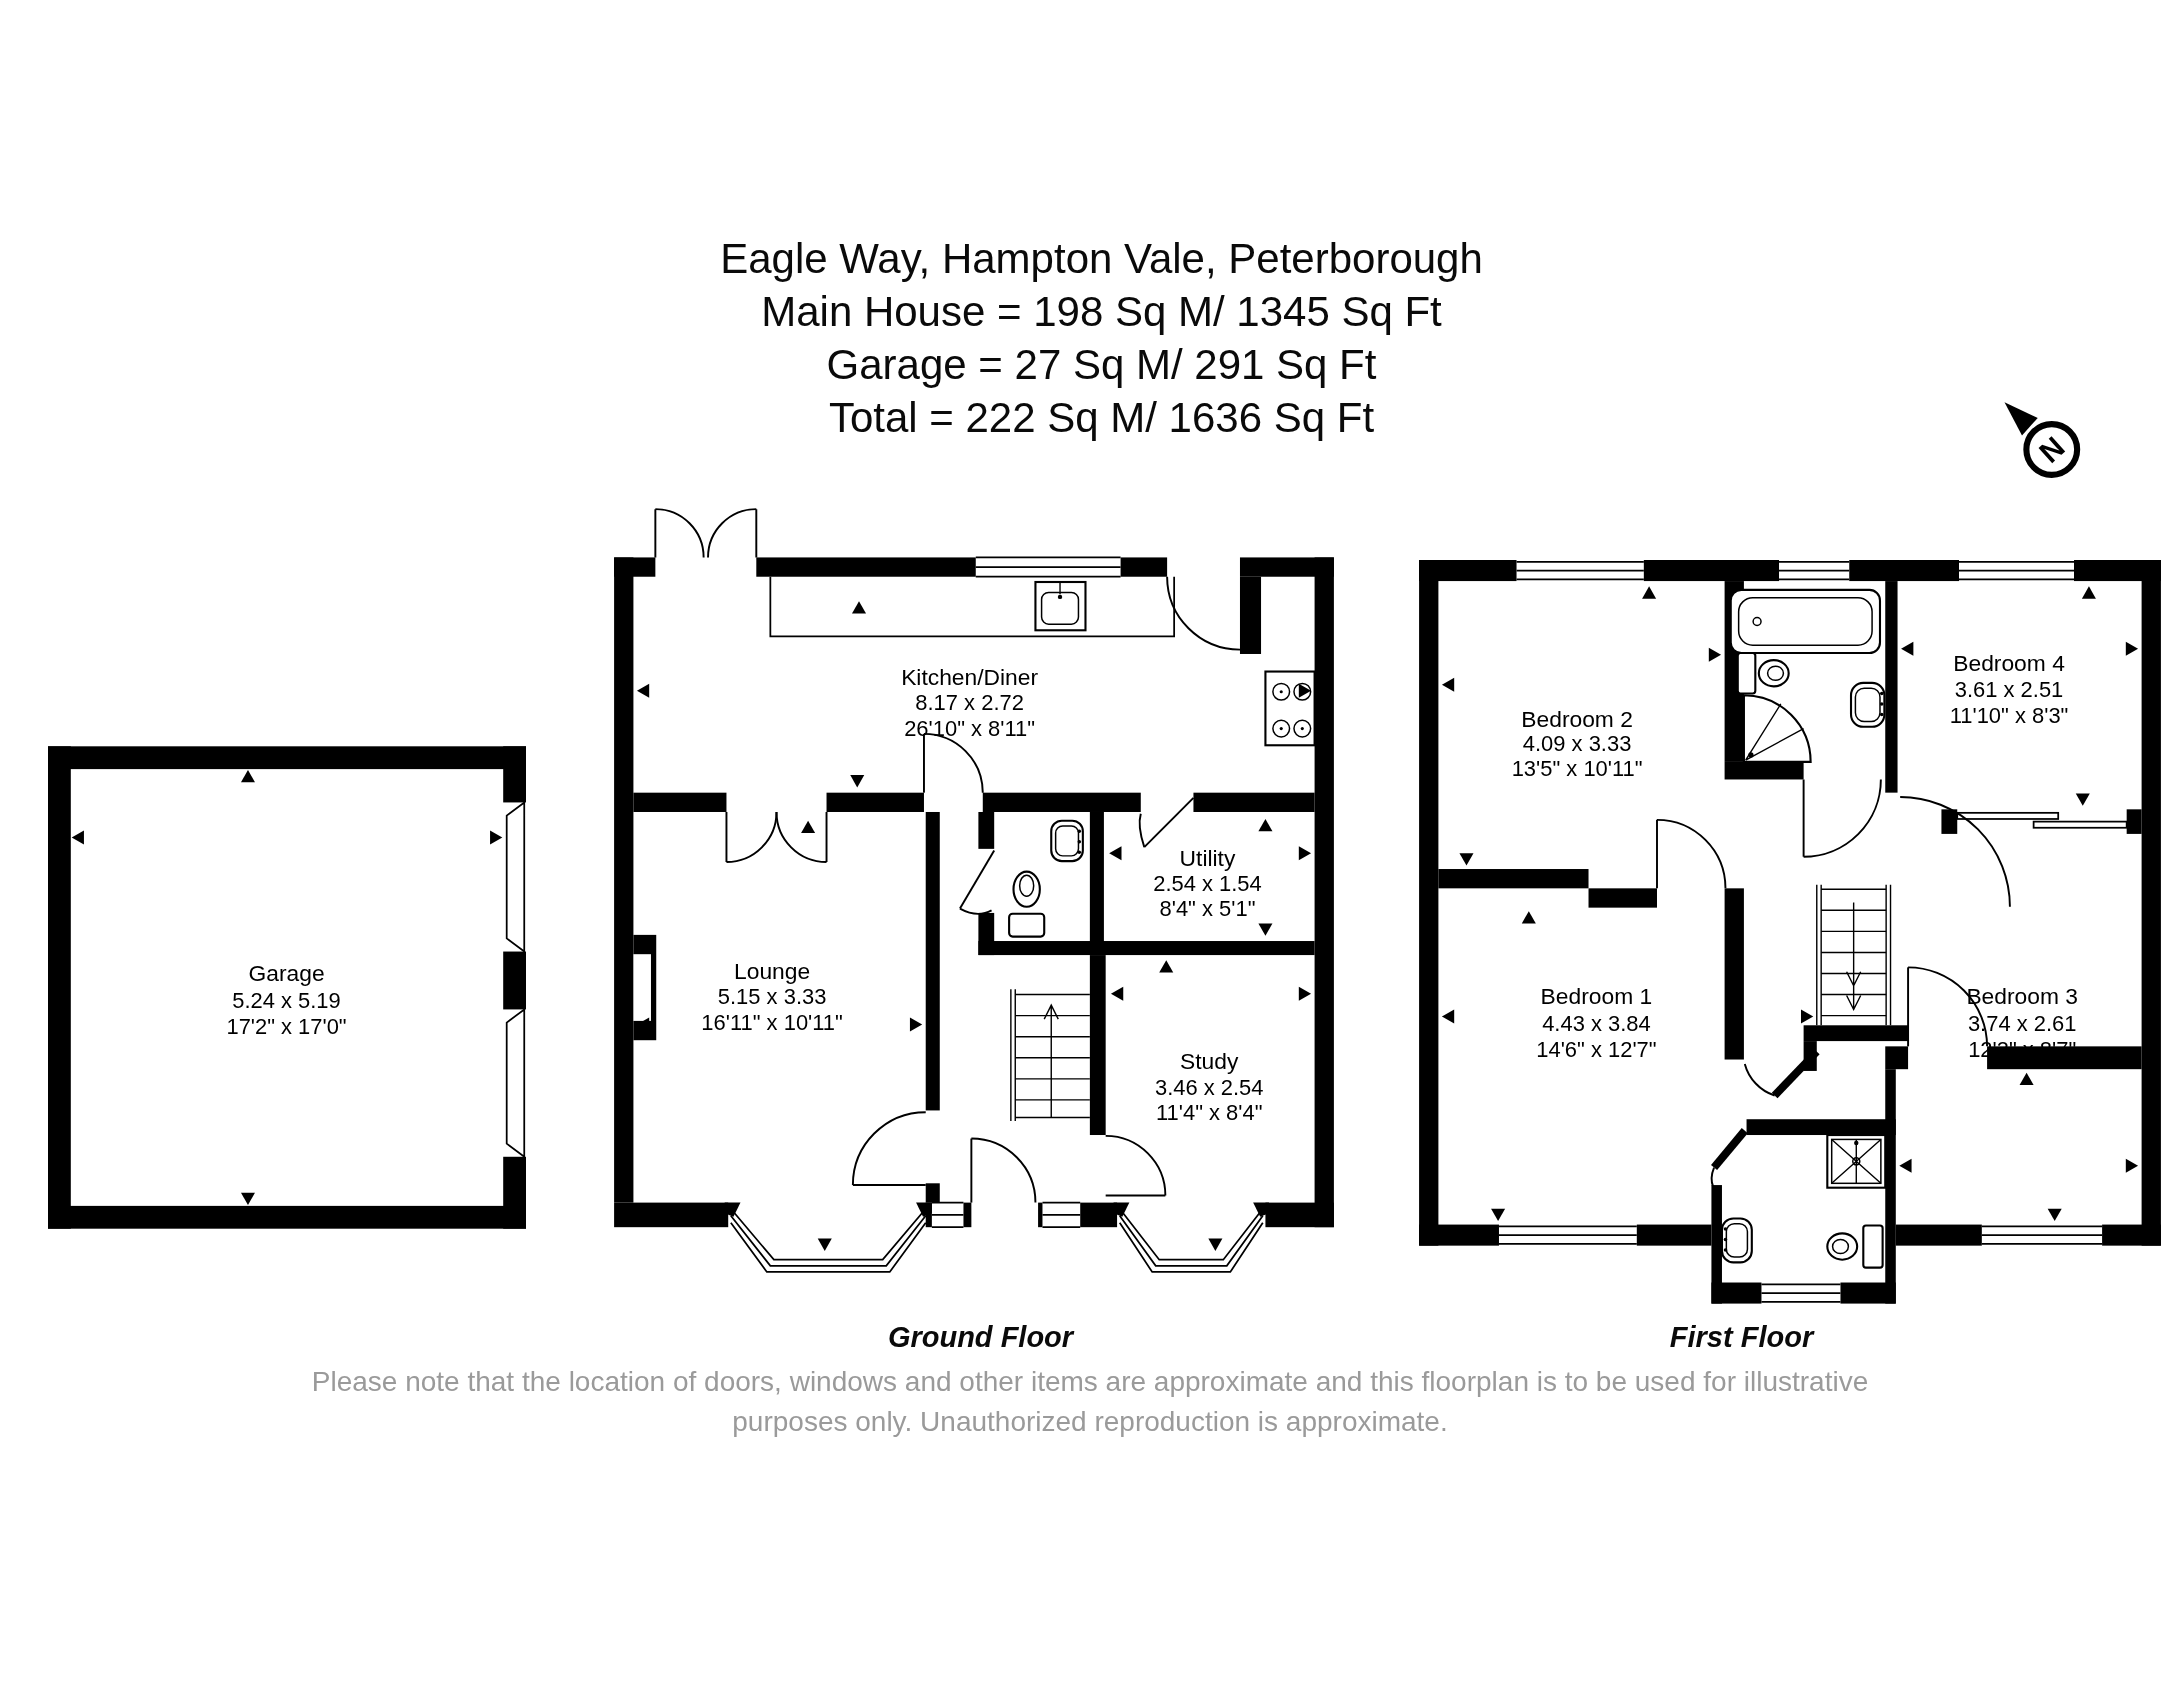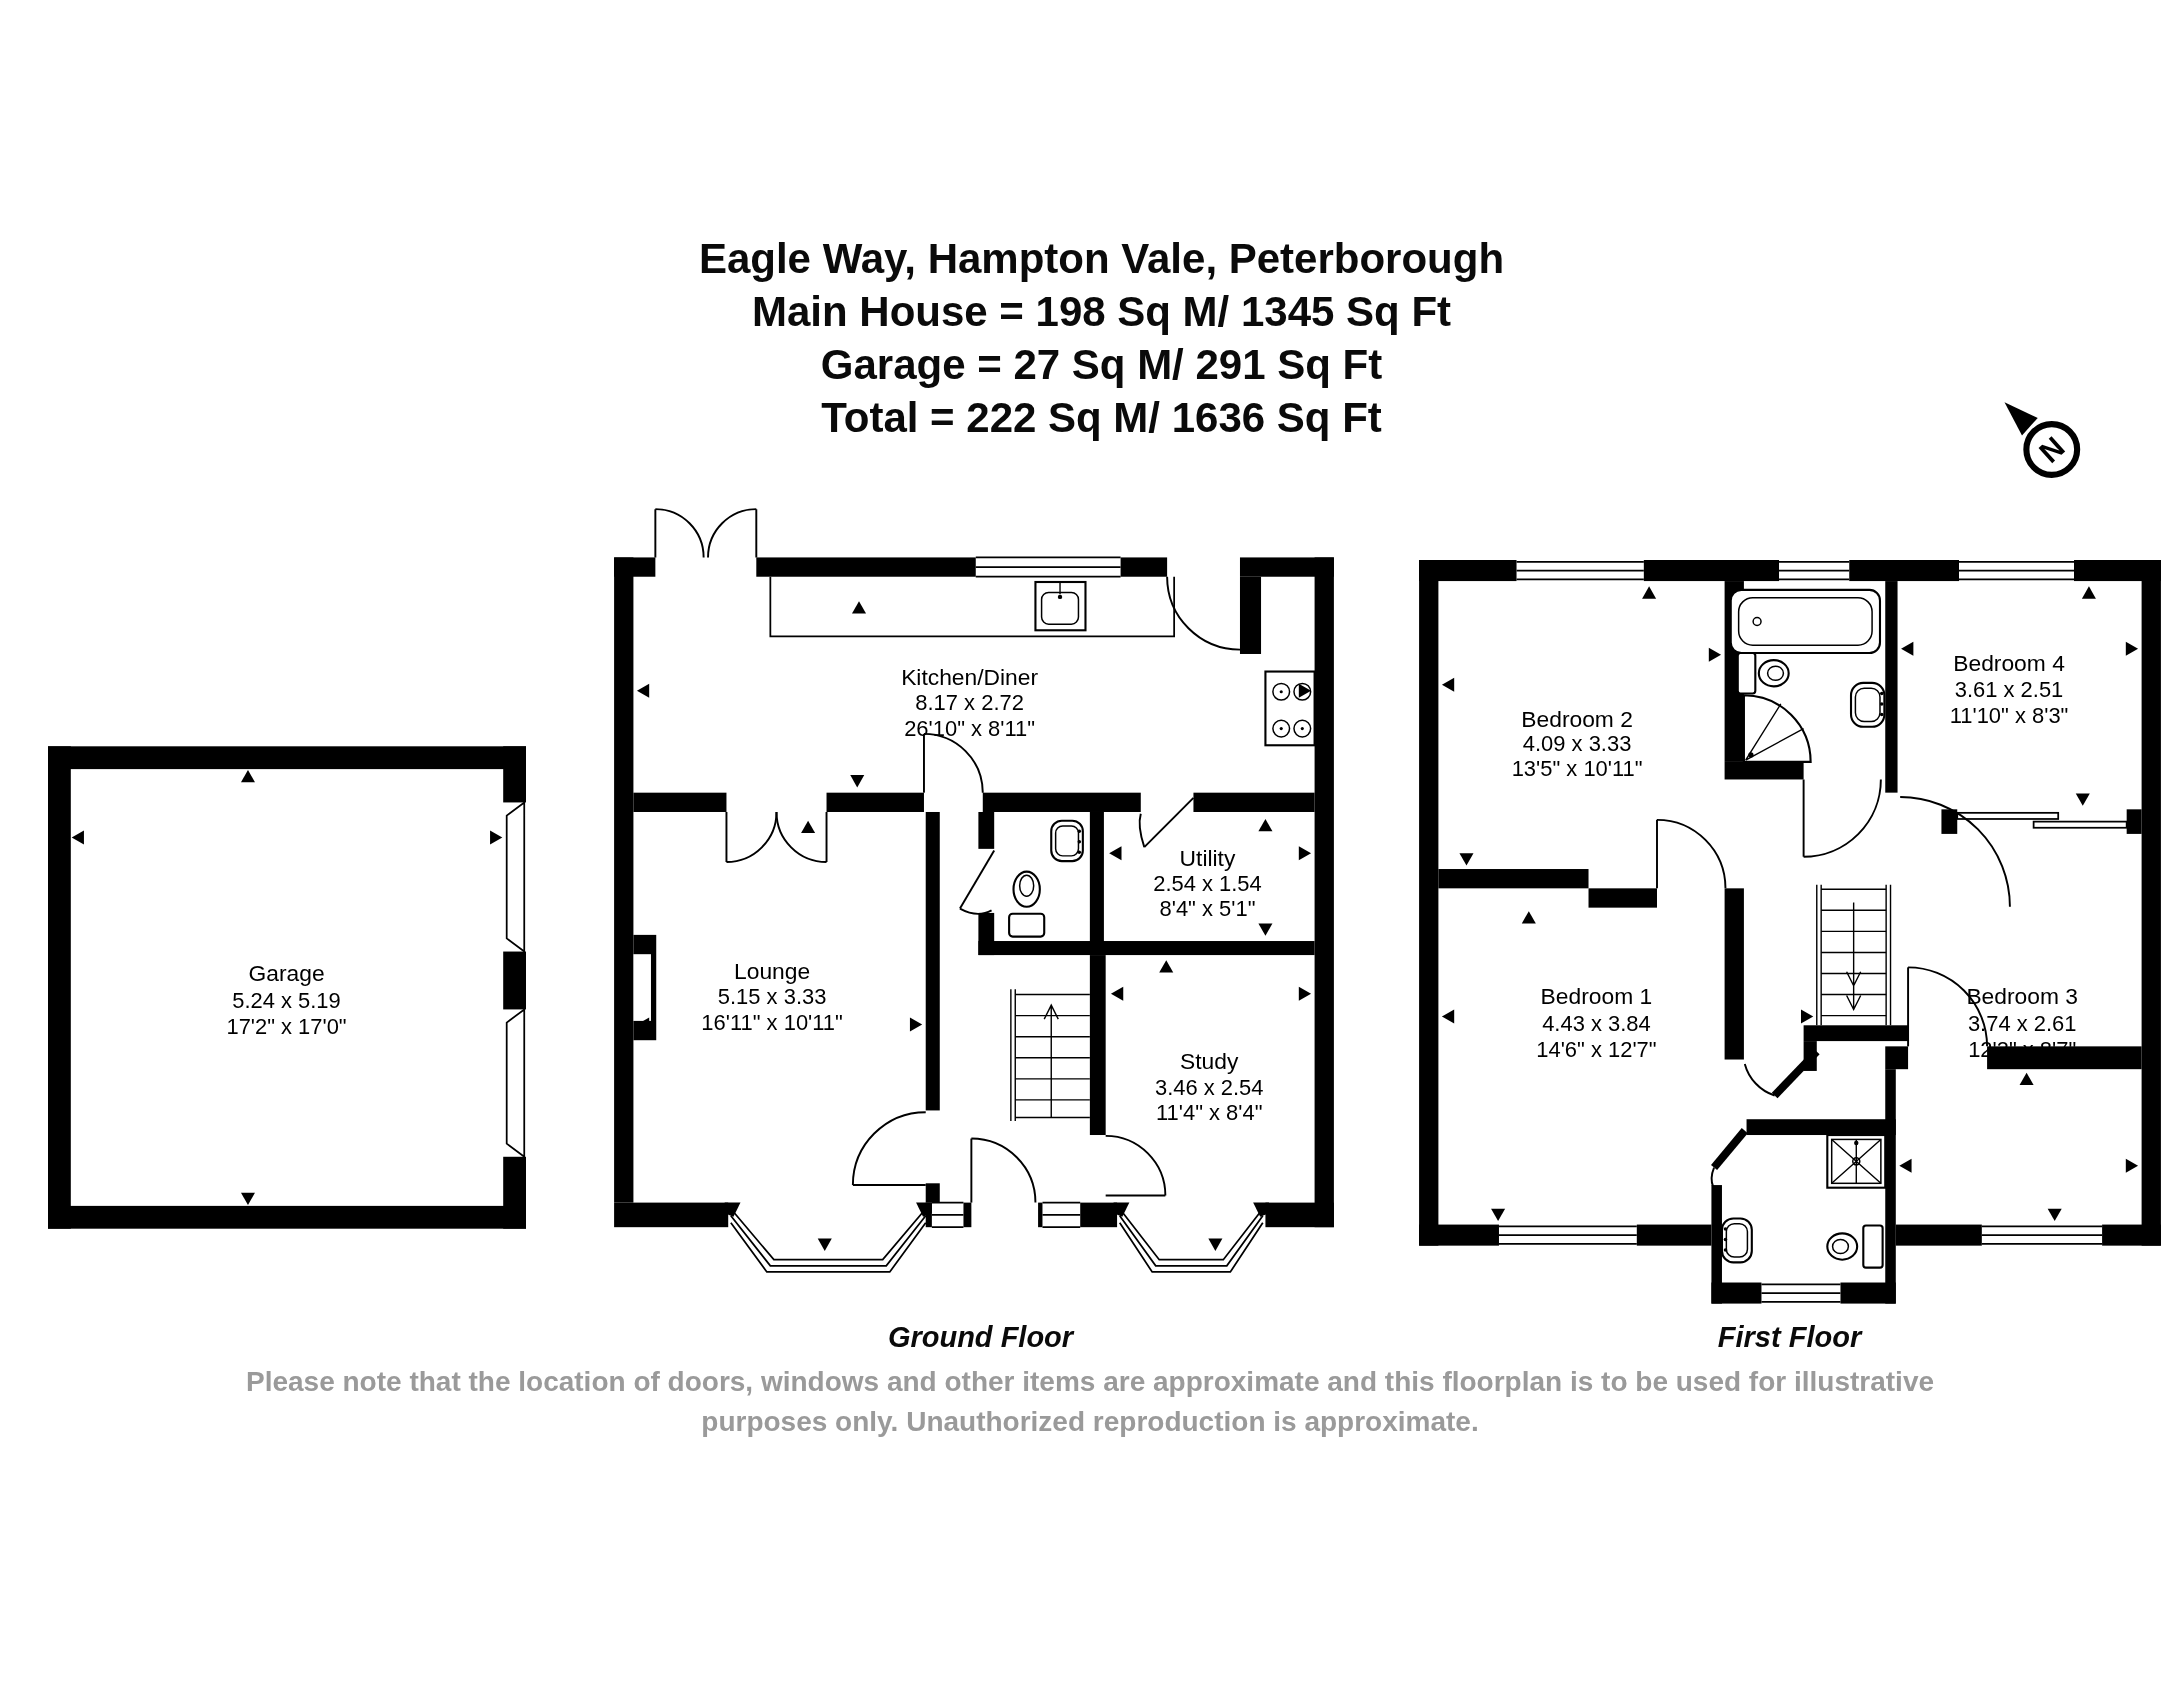--- a/index.html
+++ b/index.html
@@ -1,18 +1,18 @@
 <!DOCTYPE html>
 <html style="font-size:14px"><head>
 <meta charset="utf-8">
 <style>
   html,body{margin:0;padding:0;background:#fff;}
   #page{position:relative;width:2180px;height:1685px;background:#fff;overflow:hidden;
         font-family:"Liberation Sans", sans-serif;color:#000;}
-  .abs{position:absolute;font-weight:bold;}
+  .abs{position:absolute;}
   #title-block{left:518px;top:232px;width:1167px;text-align:center;
                font-size:42px;line-height:53px;color:#0a0a0a;letter-spacing:0px;}
   .plan-svg{position:absolute;}
   svg text{font-family:"Liberation Sans", sans-serif;font-size:25px;fill:#000;}
   .room-name{font-size:26px;}
   .floor-label{position:absolute;width:351px;text-align:center;font-size:29px;font-weight:bold;color:#0a0a0a;font-style:italic;}
   #disclaimer{left:212px;top:1362px;width:1756px;text-align:center;
               font-size:28px;line-height:40px;color:#9a9a9a;}
   .wall{fill:#000;stroke:none;}
   .thin{fill:none;stroke:#000;stroke-width:2;}
@@ -343,21 +343,21 @@
     <text x="672" y="186" text-anchor="middle">11'10" x 8'3"</text>
     <text x="202" y="506" text-anchor="middle" class="room-name">Bedroom 1</text>
     <text x="202" y="536" text-anchor="middle">4.43 x 3.84</text>
     <text x="202" y="566" text-anchor="middle">14'6" x 12'7"</text>
     <text x="687" y="506" text-anchor="middle" class="room-name">Bedroom 3</text>
     <text x="687" y="536" text-anchor="middle">3.74 x 2.61</text>
     <text x="687" y="566" text-anchor="middle">12'3" x 8'7"</text>
   </svg>
 
   <div class="floor-label abs" style="left:805px;top:1321px">Ground Floor</div>
-  <div class="floor-label abs" style="left:1614px;top:1321px">First Floor</div>
+  <div class="floor-label abs" style="left:1566px;top:1321px">First Floor</div>
 
   <div id="disclaimer" class="abs">
     <div>Please note that the location of doors, windows and other items are approximate and this floorplan is to be used for illustrative</div>
     <div>purposes only. Unauthorized reproduction is approximate.</div>
   </div>
 
 </div>
 
 
 </body></html>

